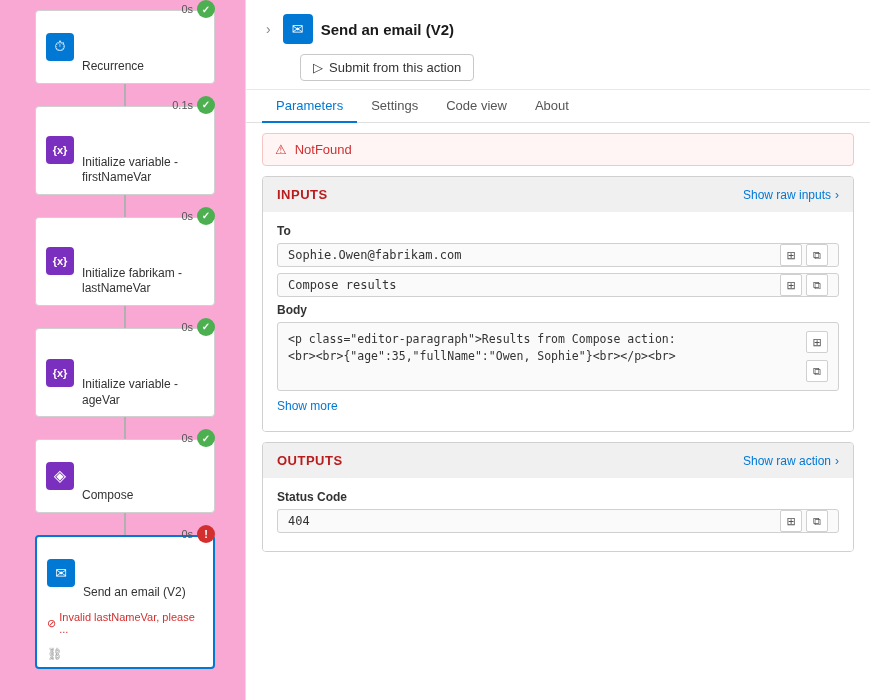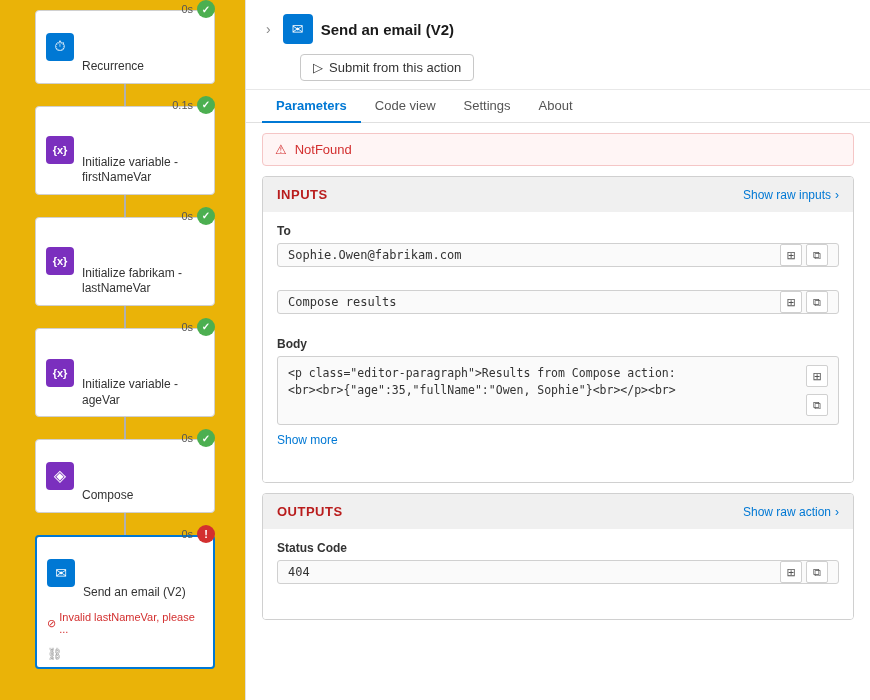--- a/index.html
+++ b/index.html
@@ -9,21 +9,21 @@
       background: #f5f5f5;
       display: flex;
       height: 700px;
       overflow: hidden;
     }
 
     
     .left-panel {
       width: 245px;
       min-width: 245px;
-      background: #eab308;
+      background: #f9a8d4;
       padding: 10px 10px 24px 15px;
       display: flex;
       flex-direction: column;
       align-items: center;
       gap: 0;
       overflow-y: auto;
     }
 
     .flow-node {
       position: relative;
@@ -207,21 +207,21 @@
       font-size: 13px;
       color: #555;
       cursor: pointer;
       border-bottom: 2px solid transparent;
       margin-bottom: -1px;
     }
 
     .tab-item.active {
       color: #0078d4;
       border-bottom-color: #0078d4;
-      font-weight: 700;
+      font-weight: 400;
     }
 
     
     .main-content {
       flex: 1;
       overflow-y: auto;
       padding: 0 0 20px 0;
     }
 
     .not-found-banner {
@@ -267,21 +267,21 @@
       color: #0078d4;
       cursor: pointer;
     }
 
     .section-body {
       padding: 12px 14px;
       background: white;
     }
 
     .field-group {
-      margin-bottom: 23px;
+      margin-bottom: 6px;
     }
 
     .field-label {
       font-size: 12px;
       font-weight: 600;
       color: #333;
       margin-bottom: 5px;
     }
 
     .field-value-row {
@@ -448,22 +448,22 @@
       <span class="action-title">Send an email (V2)</span>
     </div>
     <button class="submit-btn">
       <span>▷</span>
       <span>Submit from this action</span>
     </button>
   </div>
 
   <div class="tabs-row">
     <div class="tab-item active">Parameters</div>
+    <div class="tab-item">Settings</div>
     <div class="tab-item">Code view</div>
-    <div class="tab-item">Settings</div>
     <div class="tab-item">About</div>
   </div>
 
   <div class="main-content">
 
     <div class="not-found-banner">
       <span>⚠</span>
       <span>NotFound</span>
     </div>
 

